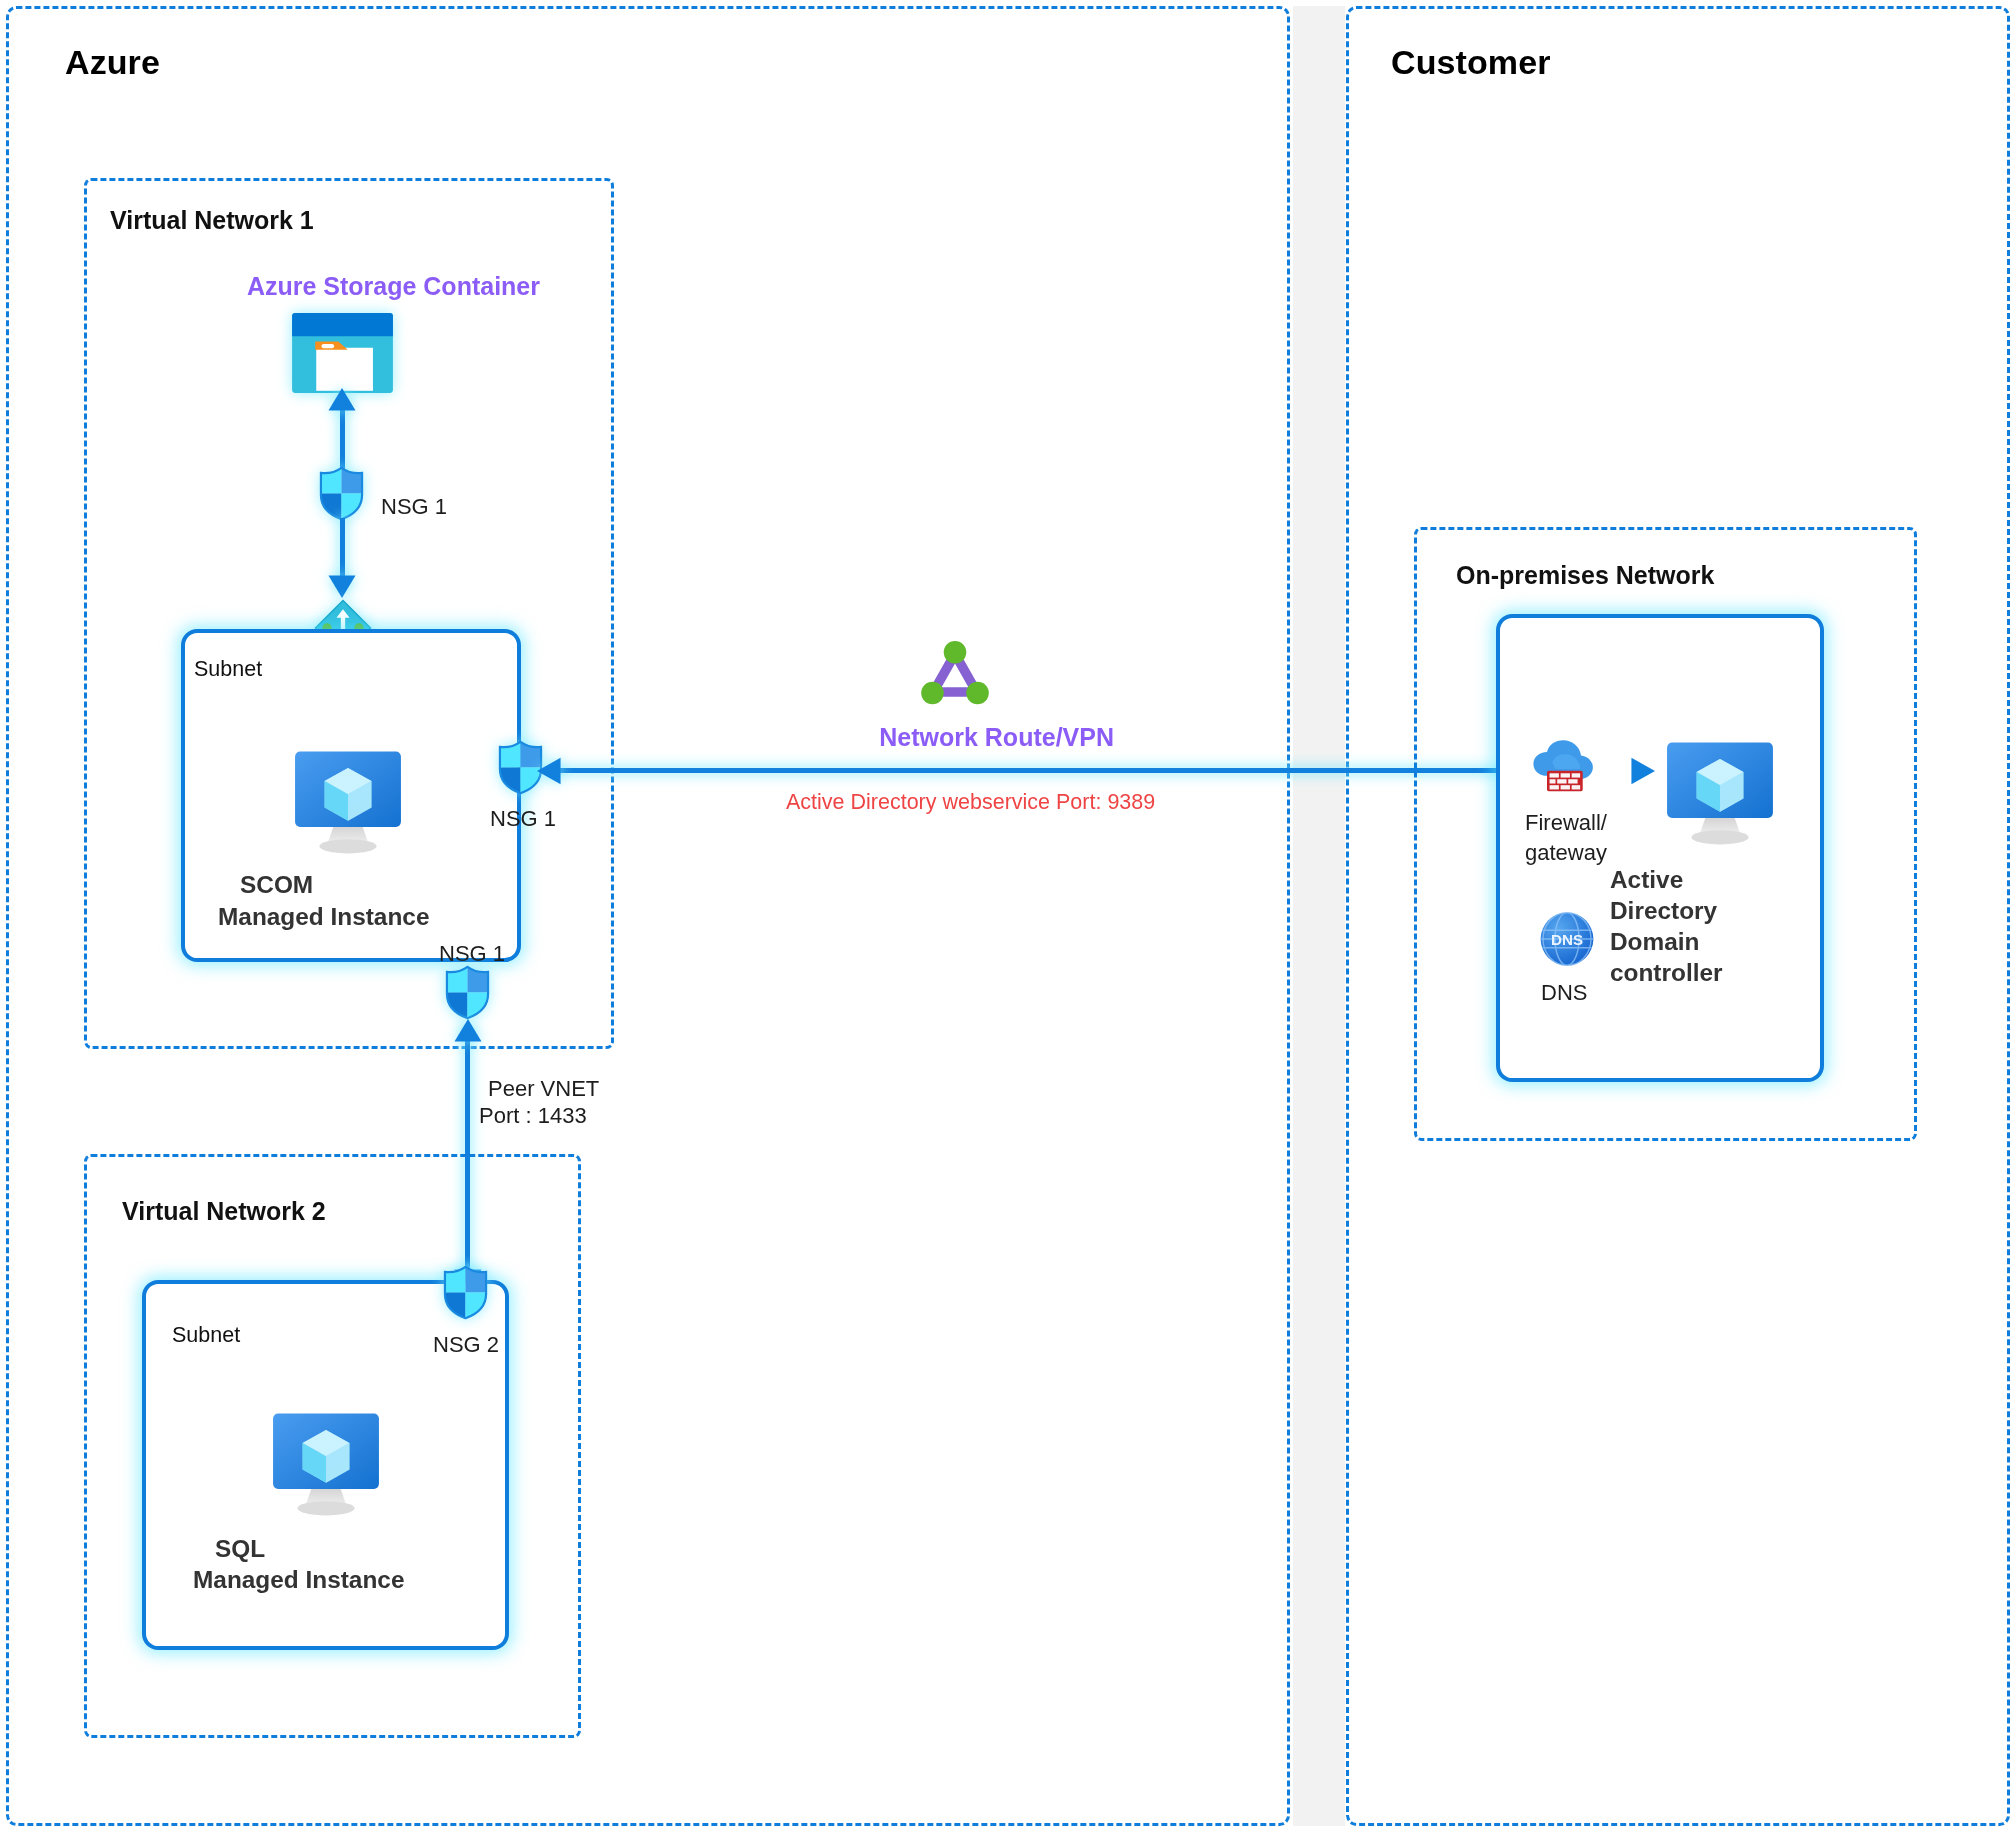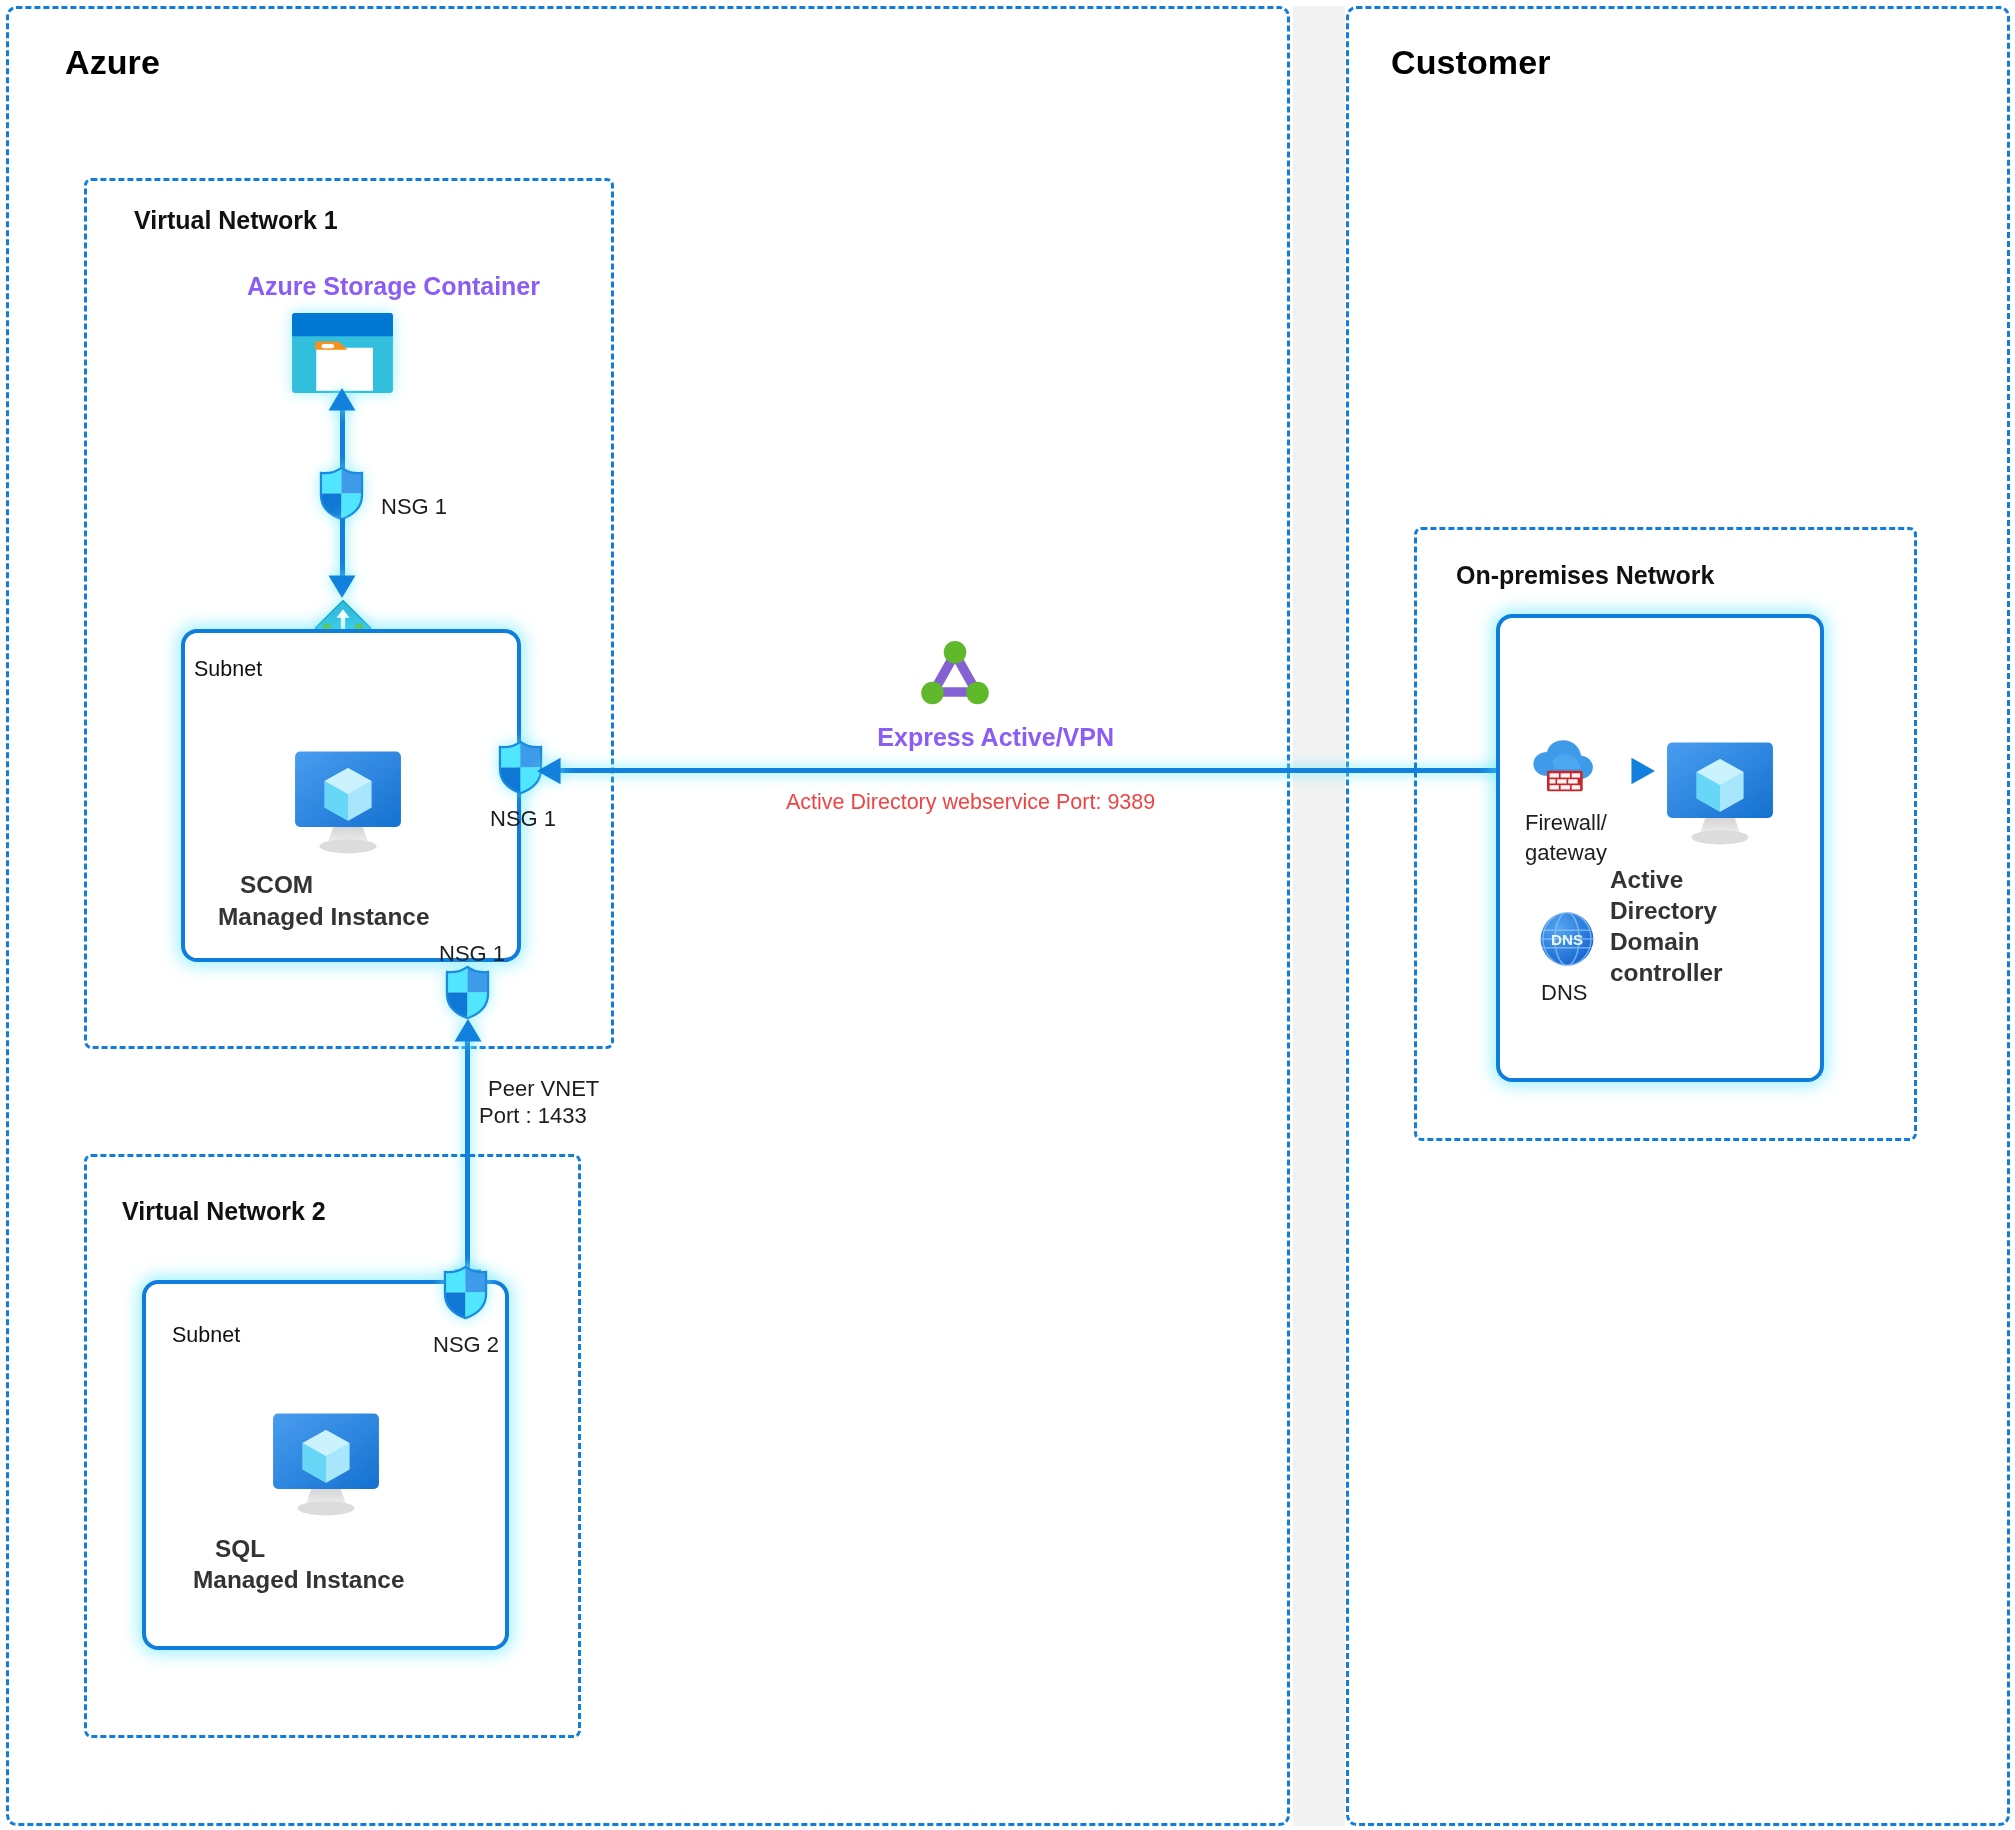--- a/index.html
+++ b/index.html
@@ -43,21 +43,21 @@
 
   <div class="zone" style="left:6px;top:6px;width:1284px;height:1820px;"></div>
   <div class="zone-title" style="left:65px;top:43px;">Azure</div>
 
   <div class="divider" style="left:1293px;top:6px;width:52px;height:1820px;"></div>
 
   <div class="zone" style="left:1346px;top:6px;width:664px;height:1820px;"></div>
   <div class="zone-title" style="left:1391px;top:43px;">Customer</div>
 
   <div class="dashbox" style="left:84px;top:178px;width:530px;height:871px;"></div>
-  <div class="dashbox-label" style="left:134px;top:206px;">Virtual Network 1</div>
+  <div class="dashbox-label" style="left:110px;top:206px;">Virtual Network 1</div>
 
   <div class="ctr-title" style="left:126px;top:272px;width:414px;">Azure Storage Container</div>
 
   <svg class="icon glow" viewBox="0 0 100 80" style="left:290px;top:311px;width:105px;height:84px;">
     <rect x="2" y="2" width="96" height="76" rx="3" fill="#32bedd"></rect>
     <path d="M2 5a3 3 0 0 1 3-3h90a3 3 0 0 1 3 3v19H2z" fill="#0078d4"></path>
     <rect x="25" y="35" width="54" height="41" fill="#ffffff"></rect>
     <path d="M24 29h22l9 8H24z" fill="#f7901e"></path>
     <rect x="30" y="31.5" width="12" height="4" rx="2" fill="#ffffff"></rect>
   </svg>
@@ -192,21 +192,21 @@
   <svg class="icon" viewBox="0 0 90 80" style="left:916px;top:638px;width:78px;height:70px;">
     <g stroke="#8661d1" stroke-width="11" stroke-linecap="round" fill="none">
       <path d="M45 18 20 62"></path>
       <path d="M45 18 70 62"></path>
       <path d="M20 62h50"></path>
     </g>
     <circle cx="45" cy="16" r="13" fill="#5fb92b"></circle>
     <circle cx="19" cy="63" r="13" fill="#5fb92b"></circle>
     <circle cx="71" cy="63" r="13" fill="#5fb92b"></circle>
   </svg>
-  <div class="ctr-title" style="left:803px;top:723px;width:311px;">Express Active/VPN</div>
+  <div class="ctr-title" style="left:803px;top:723px;width:311px;">Network Route/VPN</div>
 
   <div class="ln ln-h" style="left:551px;top:768px;width:1080px;"></div>
   <svg class="icon glow" viewBox="0 0 38 40" style="left:537px;top:756px;width:28px;height:30px;">
     <path d="M0 20 32 2v36z" fill="#1281dd"></path>
   </svg>
 
   <div class="ports-title" style="left:786px;top:790px;">Active Directory webservice Port: 9389</div>
 
   <div class="dashbox" style="left:1414px;top:527px;width:503px;height:614px;"></div>
   <div class="dashbox-label" style="left:1456px;top:561px;">On-premises Network</div>

